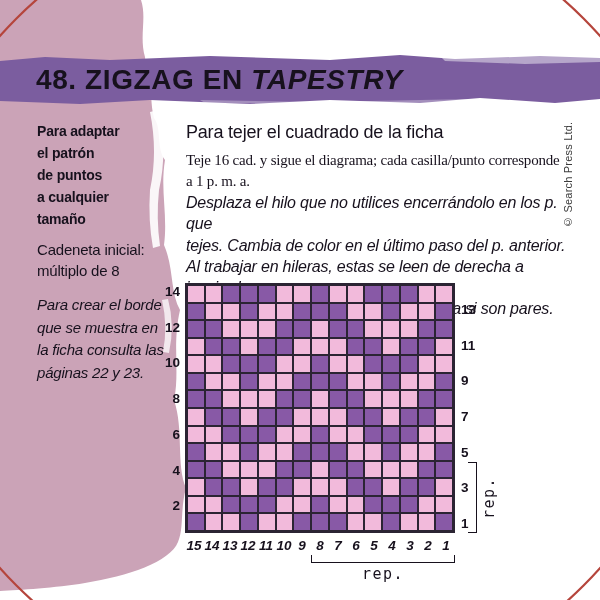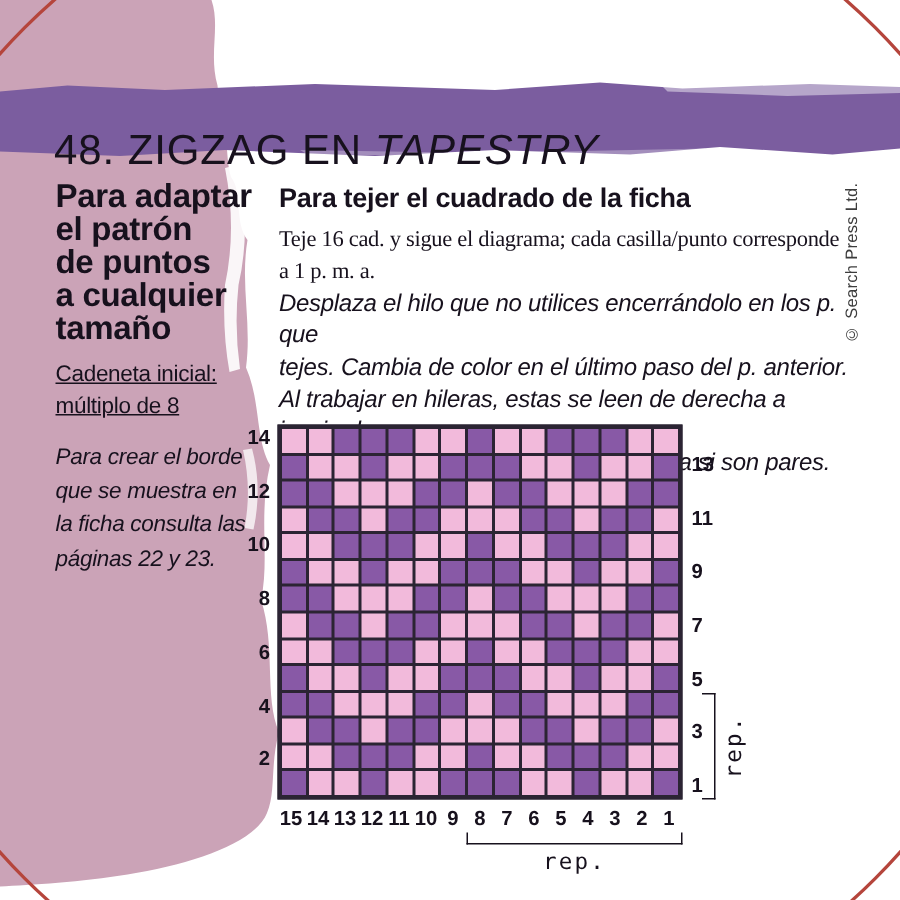--- a/index.html
+++ b/index.html
@@ -5,52 +5,52 @@
   html,body{margin:0;padding:0;}
   body{
     width:600px;height:600px;position:relative;overflow:hidden;
     background:#ffffff;
     font-family:"Liberation Sans",sans-serif;
     color:#17111d;
   }
   svg.decor{position:absolute;left:0;top:0;width:600px;height:600px;}
   .header-title{
     position:absolute;left:36px;top:64px;
-    font-size:28px;font-weight:normal;letter-spacing:.6px;
-    color:#17111d;white-space:nowrap;margin-top:20px;
+    font-size:28px;font-weight:bold;letter-spacing:.6px;
+    color:#17111d;white-space:nowrap;
   }
   .header-title .ital{font-style:italic;}
   .sidebar{position:absolute;left:37px;top:120px;width:150px;letter-spacing:-.2px;}
-  .sb-heading{font-size:22px;line-height:22px;font-weight:bold;white-space:pre-line;margin-bottom:9px;}
-  .sb-cadeneta{font-size:15px;line-height:21px;white-space:pre-line;margin-bottom:13px;text-decoration:underline;}
+  .sb-heading{font-size:14px;line-height:22px;font-weight:bold;white-space:pre-line;margin-bottom:9px;}
+  .sb-cadeneta{font-size:15px;line-height:21px;white-space:pre-line;margin-bottom:13px;}
   .sb-body{font-size:15px;line-height:21.3px;white-space:pre-line;margin-bottom:17px;}
   .sb-note{font-size:15px;line-height:22.5px;font-style:italic;white-space:pre-line;}
   .main{position:absolute;left:186px;top:122px;width:392px;letter-spacing:-.2px;}
-  .m-heading{font-size:18px;font-weight:bold;margin-bottom:7px;}
+  .m-heading{font-size:18px;font-weight:normal;margin-bottom:7px;}
   .m-intro{font-size:15px;line-height:21px;white-space:pre-line;font-family:Liberation Serif, serif;}
   .m-note{font-size:16px;line-height:21.3px;font-style:italic;white-space:pre-line;}
   .copyright{
     position:absolute;left:562px;top:106px;height:138px;width:16px;
     writing-mode:vertical-rl;transform:rotate(180deg);
     font-size:11px;color:#3c3c3c;text-align:center;letter-spacing:.2px;
   }
   .chart-wrap{position:absolute;left:150px;top:278px;width:350px;height:315px;}
   .grid{
     position:absolute;left:35px;top:5px;width:270px;height:250px;
     display:grid;grid-template-columns:repeat(15,1fr);grid-template-rows:repeat(14,1fr);
     gap:2px;box-sizing:border-box;border:3px solid #2b2433;background:#2b2433;
   }
   .cell{width:100%;height:100%;}
   .cell.P{background:#8859a6;}
   .cell.L{background:#f2badb;}
   .rlab{position:absolute;font-size:13.5px;font-weight:bold;line-height:16px;}
   .rlab.left{left:2px;width:28px;text-align:right;}
   .rlab.right{left:311px;width:28px;text-align:left;}
   .blabels{position:absolute;left:35px;top:260px;width:270px;display:flex;}
-  .blabels span{width:18px;text-align:center;font-size:13.5px;font-weight:bold;}
+  .blabels span{width:18px;text-align:center;font-size:13.5px;font-weight:bold;font-style:italic;}
   .bracket-bottom{
     position:absolute;left:161px;top:277px;width:144px;height:8px;box-sizing:border-box;
     border-left:1.5px solid #17111d;border-right:1.5px solid #17111d;border-bottom:1.5px solid #17111d;
   }
   .rep-bottom{
     position:absolute;left:161px;top:287px;width:144px;text-align:center;
     font-size:15px;letter-spacing:1.5px;font-family:"DejaVu Sans Mono",monospace;
   }
   .bracket-right{
     position:absolute;left:318px;top:184px;width:9px;height:71px;box-sizing:border-box;

